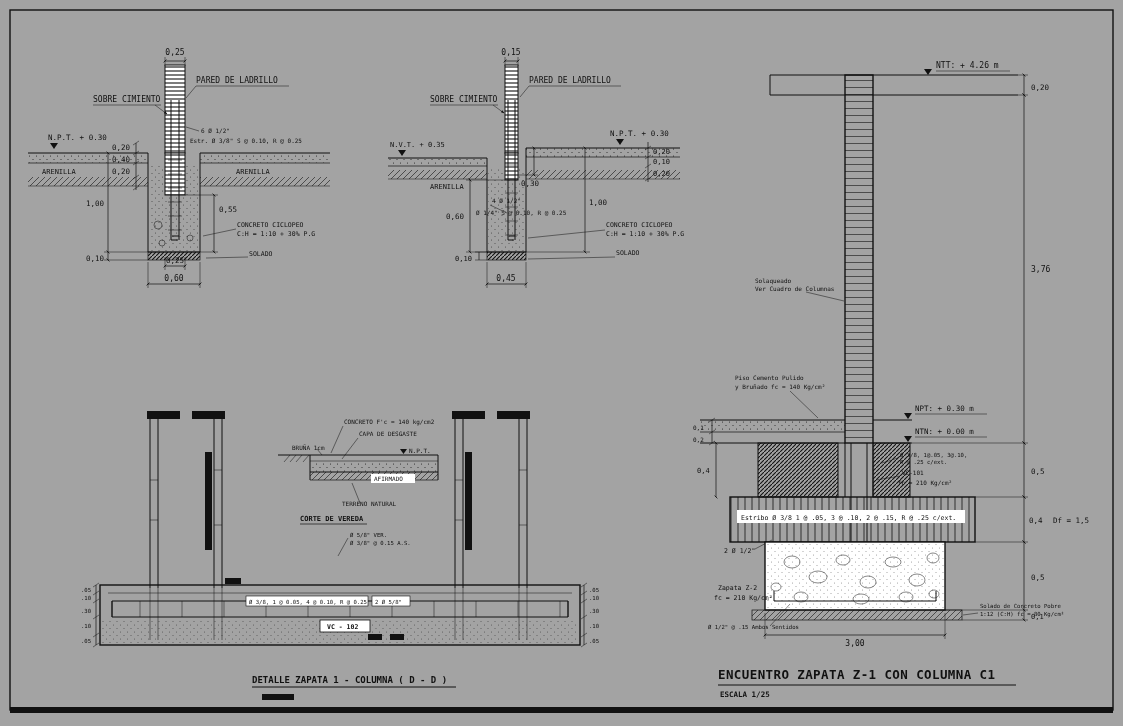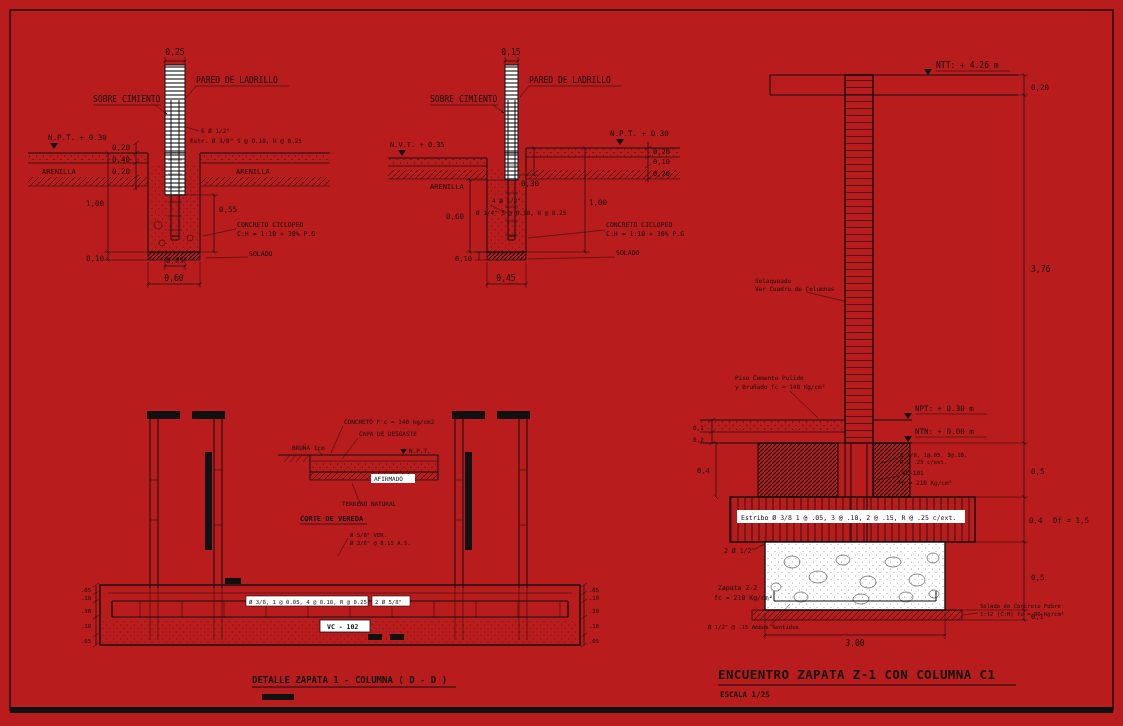--- a/index.html
+++ b/index.html
@@ -1,16 +1,16 @@
 <!DOCTYPE html>
 <html><head>
 <meta charset="utf-8">
 <style>
   html,body{margin:0;padding:0;background:#ffffff;}
-  .sheet{position:relative;width:1123px;height:726px;background:#b91c1c;overflow:hidden;}
+  .sheet{position:relative;width:1123px;height:726px;background:#a3a3a3;overflow:hidden;}
   svg{position:absolute;top:0;left:0;}
   text{fill:#111;font-family:"DejaVu Sans Mono","Liberation Mono",monospace;}
   .t55{font-size:5.6px}.t6{font-size:6px}.t65{font-size:6.5px}.t7{font-size:7px}
   .t75{font-size:7.5px}.t8{font-size:8px}
   .tb7{font-size:7px;font-weight:bold}.tb65{font-size:6.5px;font-weight:bold}
   .t9{font-size:9px;font-weight:bold}
   .tt{font-size:12.5px;font-weight:bold;letter-spacing:.4px}
   .ts{font-size:7.5px;font-weight:bold}
   .mid{text-anchor:middle}.end{text-anchor:end}
   .ln{stroke:#111;stroke-width:1;fill:none}

